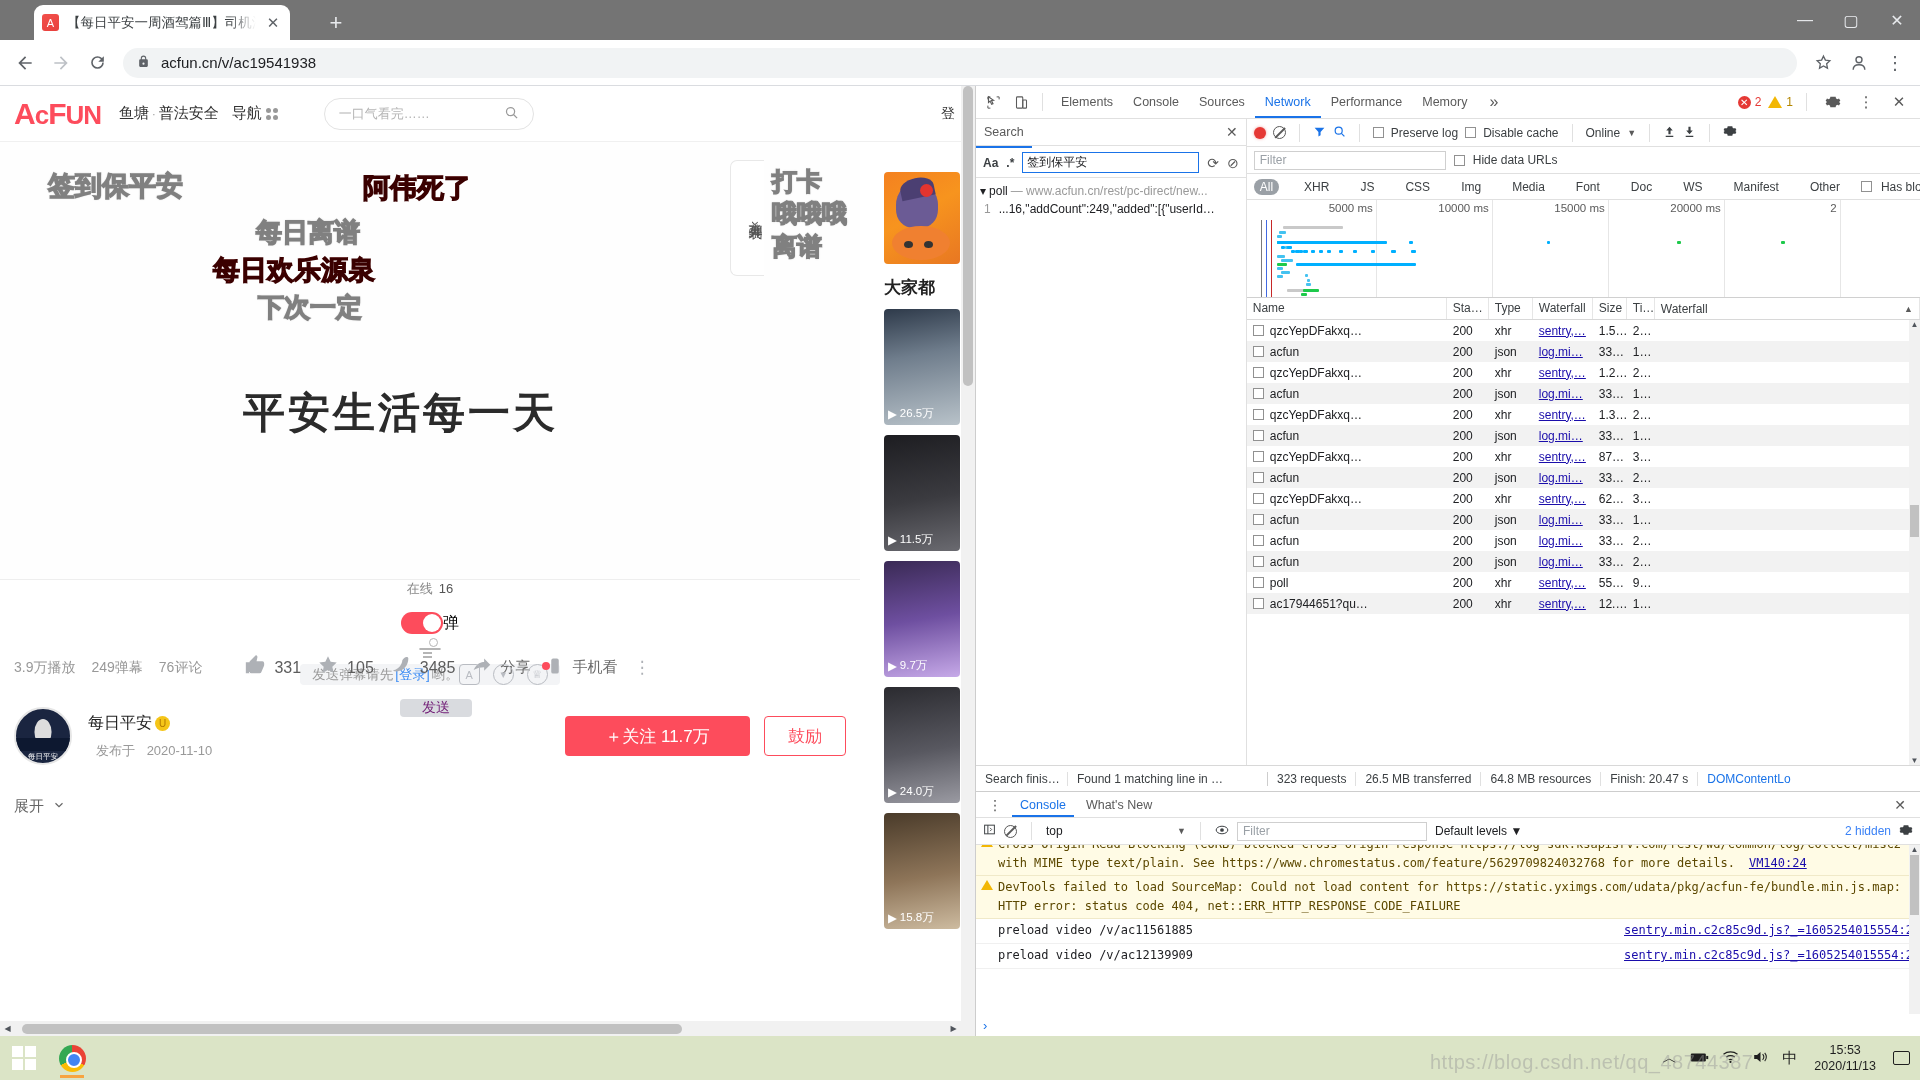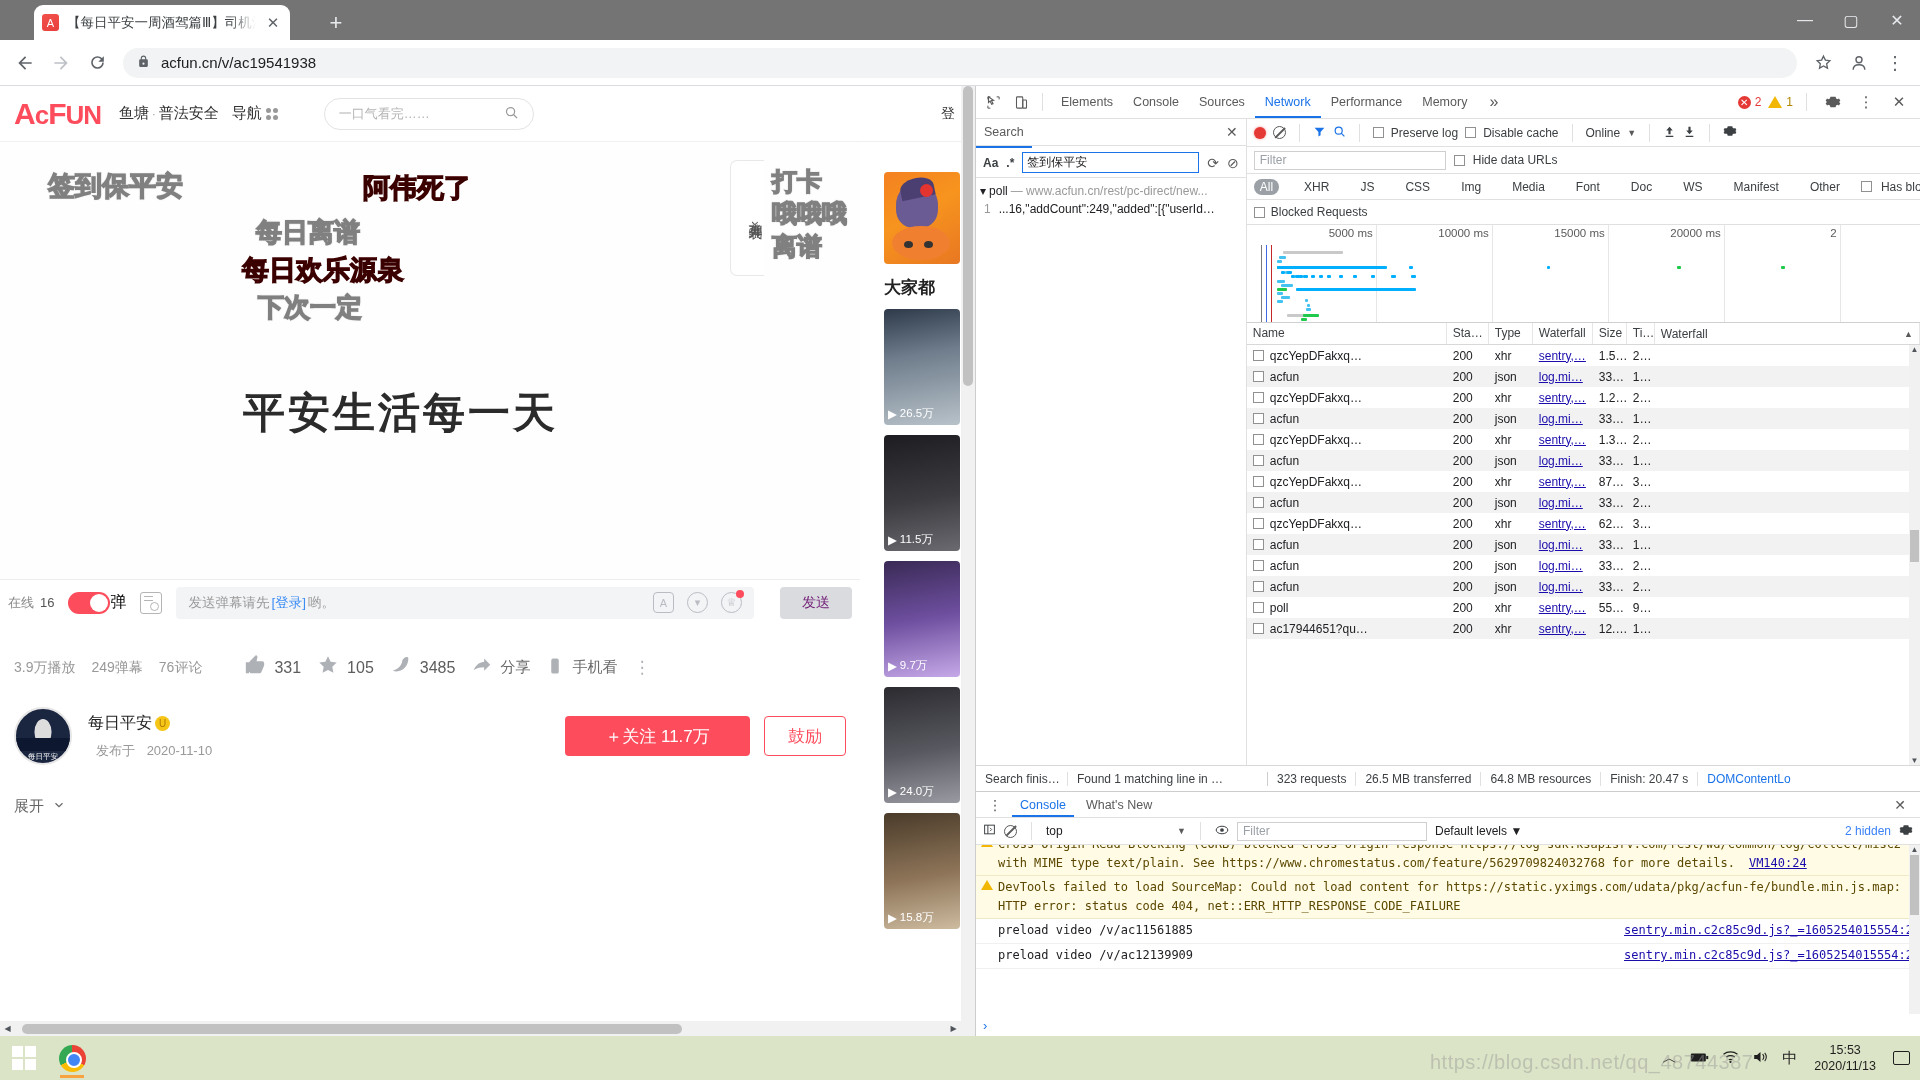--- a/index.html
+++ b/index.html
@@ -81,21 +81,21 @@
   .dm-black { color: #2b2b2b; }
 
   .dm-list-tab {
     position: absolute; right: 96px; top: 18px; width: 34px; padding: 9px 0 6px;
     border: 1px solid #e8e8e8; border-right: none; border-radius: 7px 0 0 7px;
     background: #fff; font-size: 14px; color: #555; text-align: center; line-height: 1.28;
     writing-mode: vertical-rl; letter-spacing: 1px; height: 116px;
   }
 
   
-  .dmbar { width: 860px; height: 46px; border-top: 1px solid #eee; display: flex; align-items: center; padding: 0 8px; gap: 14px;}
+  .dmbar { width: 860px; height: 46px; border-top: 1px solid #eee; display: flex; align-items: center; padding: 0 8px; gap: 14px; flex-direction: column;}
   .dm-online { font-size: 13px; color: #888; }
   .dm-online b { color:#555; font-weight: normal; margin-left: 6px;}
   .dm-toggle { width: 42px; height: 22px; border-radius: 12px; background: #fd4c5c; display: flex; align-items: center; padding: 2px; }
   .dm-toggle .knob { width: 18px; height: 18px; border-radius: 50%; background: #fff; margin-left: auto;}
   .dm-setting { width: 22px; height: 22px; border: 1.6px solid #b5b5b5; border-radius: 3px; position: relative;}
   .dm-setting:before{content:"";position:absolute;left:3px;top:3px;width:9px;height:1.6px;background:#b5b5b5;box-shadow:0 4px 0 #b5b5b5;}
   .dm-setting:after{content:"";position:absolute;right:2px;bottom:2px;width:7px;height:7px;border-radius:50%;border:1.6px solid #b5b5b5;background:#fff;}
   .dm-input {
     flex: 1 1 auto; height: 32px; background: #f3f4f6; border-radius: 4px;
     display: flex; align-items: center; padding: 0 12px; font-size: 13.5px; color: #9a9a9a;
@@ -340,21 +340,21 @@
     </div>
     <div class="acf-login">登</div>
   </div>
 
   <div class="player-wrap">
 
     <div id="dm-layer">
         <div class="dm dm-white" style="left: 48px; top: 26px; font-size: 27px;">签到保平安</div>
         <div class="dm dm-red" style="left: 363px; top: 28px; font-size: 27px;">阿伟死了</div>
         <div class="dm dm-white" style="left: 256px; top: 73px; font-size: 26px;">每日离谱</div>
-        <div class="dm dm-red" style="left: 242px; top: 110px; font-size: 27px;">每日欢乐源泉</div>
+        <div class="dm dm-red" style="left: 213px; top: 110px; font-size: 27px;">每日欢乐源泉</div>
         <div class="dm dm-white" style="left: 258px; top: 148px; font-size: 26px;">下次一定</div>
         <div class="dm dm-black" style="left: 243px; top: 243px; font-size: 42px; font-weight: 900; letter-spacing: 3px;">平安生活每一天</div>
         <div class="dm dm-white" style="left: 772px; top: 23px; font-size: 25px;">打卡</div>
         <div class="dm dm-white" style="left: 772px; top: 55px; font-size: 25px;">哦哦哦</div>
         <div class="dm dm-white" style="left: 772px; top: 88px; font-size: 25px;">离谱</div>
       </div>
     <div class="dm-list-tab">弹幕列表 ›</div>
   </div>
 
   <div class="dmbar">
@@ -654,24 +654,20 @@
             <span class="chip">Font</span>
             <span class="chip">Doc</span>
             <span class="chip">WS</span>
             <span class="chip">Manifest</span>
             <span class="chip">Other</span>
           </div>
         <div class="ck" style="margin-left:6px"></div>
         <span class="nw-label">Has blocked cookies</span>
       </div>
 
-      <div class="nw-blockedrow">
-        <div class="ck"></div>
-        <span class="nw-label">Blocked Requests</span>
-      </div>
 
       <div class="nw-overview">
         <div id="ov-ticks">
             <div class="ov-tick" style="left: 0px; width: 130px;">
               <span>5000 ms</span>
             </div>
             <div class="ov-tick" style="left: 0px; width: 246px;">
               <span>10000 ms</span>
             </div>
             <div class="ov-tick" style="left: 0px; width: 362px;">

